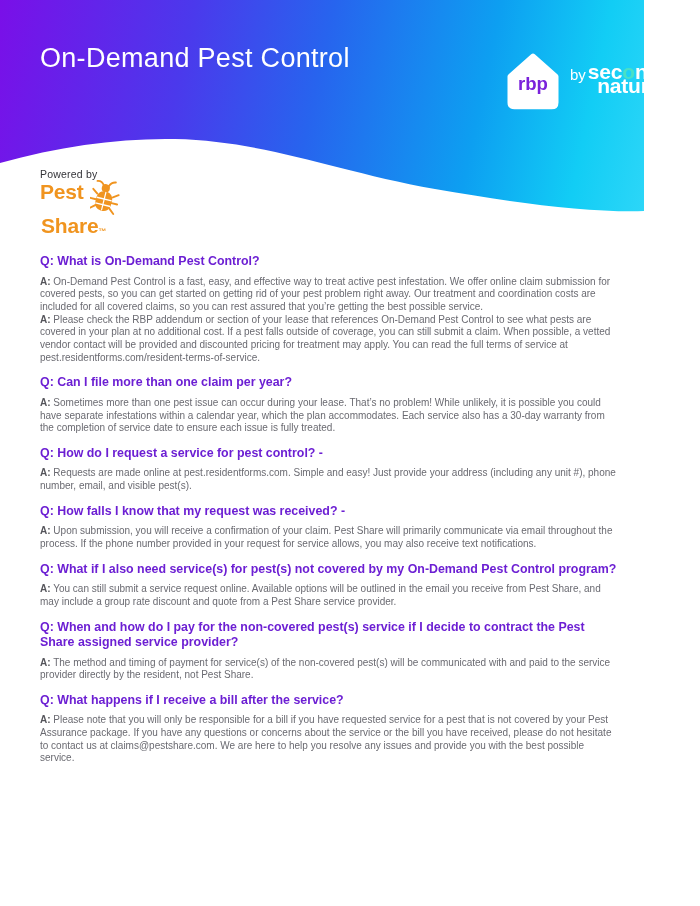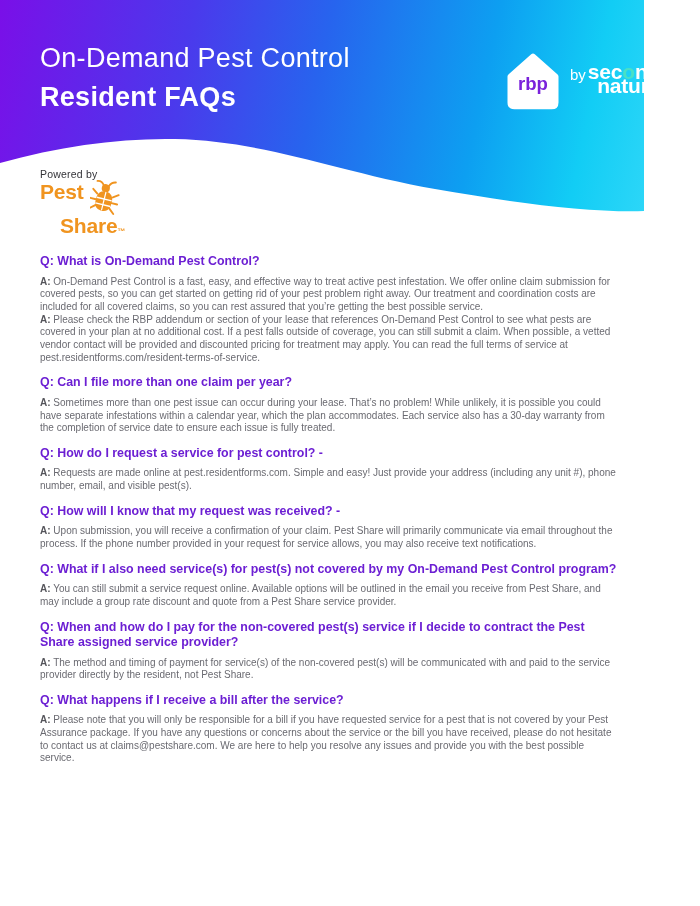--- a/index.html
+++ b/index.html
@@ -23,21 +23,21 @@
   .sn-by{color:#ffffff;font-size:15px;font-weight:400;margin-top:1px;margin-right:2px;}
   .sn-stack{display:flex;flex-direction:column;align-items:flex-end;color:#ffffff;font-weight:700;
             font-size:21px;line-height:13.5px;letter-spacing:-.2px;}
   .sn-o{color:#49e0c6;}
   
   .powered{position:absolute;left:40px;top:168px;}
   .powered-label{font-size:10.5px;color:#333338;letter-spacing:.2px;}
   .ps-row{display:flex;align-items:flex-start;margin-top:2px;}
   .ps-word{color:#f0941f;font-weight:800;font-size:21px;line-height:20px;letter-spacing:-.2px;}
   .bug-svg{width:32px;height:40px;margin-left:6px;margin-top:-4px;}
-  .ps-row2{margin-left:20px;margin-top:-2px;display:flex;align-items:flex-end;}
+  .ps-row2{margin-left:1px;margin-top:-2px;display:flex;align-items:flex-end;}
   .ps-tm{font-size:8px;color:#f0941f;font-weight:700;margin-top:2px;}
   
   .content{padding:4px 24px 0 40px;}
   .faq h3{
     font-size:12.4px;font-weight:700;color:#6c1fd3;margin:11px 0 6px 0;line-height:1.25;
   }
   .faq:first-child h3{margin-top:0;}
   .faq p{
     font-size:10px;color:#6a6a71;line-height:1.27;margin:0;
   }
@@ -51,21 +51,20 @@
   <div class="header">
 
     <svg class="wave" viewBox="0 0 700 250" preserveAspectRatio="none">
       <path d="M0,163 C60,146 120,138 175,139 C265,141 335,171 435,189
                C515,203 592,213 646,211 C666,210 686,207 700,203
                L700,250 L0,250 Z" fill="#ffffff"></path>
     </svg>
 
     <div class="titles">
       <div class="title-1">On-Demand Pest Control</div>
-      <div class="title-2">Resident FAQs</div>
     </div>
 
     <div class="brand-lockup">
       <svg class="rbp-svg" viewBox="0 0 100 100">
         <rect x="19" y="19" width="62" height="62" rx="12" transform="rotate(45 50 50)" fill="#2ed3c9"></rect>
         <path d="M50 7 L88 41 L88 84 Q88 91 81 91 L19 91 Q12 91 12 84 L12 41 Z" fill="#ffffff" stroke="#ffffff" stroke-width="9" stroke-linejoin="round"></path>
         <text x="50" y="64" text-anchor="middle" font-size="31" font-weight="bold" font-family="Liberation Sans, sans-serif" fill="#7a22db">rbp</text>
       </svg>
       <div class="sn-wrap">
         <span class="sn-by">by</span>
@@ -117,21 +116,21 @@
       </div>
       <div class="faq">
         <h3>Q: Can I file more than one claim per year?</h3>
         <p><b>A:</b> <span>Sometimes more than one pest issue can occur during your lease. That’s no problem! While unlikely, it is possible you could have separate infestations within a calendar year, which the plan accommodates. Each service also has a 30-day warranty from the completion of service date to ensure each issue is fully treated.</span></p>
       </div>
       <div class="faq">
         <h3>Q: How do I request a service for pest control? -</h3>
         <p><b>A:</b> <span>Requests are made online at pest.residentforms.com. Simple and easy! Just provide your address (including any unit #), phone number, email, and visible pest(s).</span></p>
       </div>
       <div class="faq">
-        <h3>Q: How will I know that my request was received? -</h3>
+        <h3>Q: How falls I know that my request was received? -</h3>
         <p><b>A:</b> <span>Upon submission, you will receive a confirmation of your claim. Pest Share will primarily communicate via email throughout the process. If the phone number provided in your request for service allows, you may also receive text notifications.</span></p>
       </div>
       <div class="faq">
         <h3>Q: What if I also need service(s) for pest(s) not covered by my On-Demand Pest Control program?</h3>
         <p><b>A:</b> <span>You can still submit a service request online. Available options will be outlined in the email you receive from Pest Share, and may include a group rate discount and quote from a Pest Share service provider.</span></p>
       </div>
       <div class="faq">
         <h3>Q: When and how do I pay for the non-covered pest(s) service if I decide to contract the Pest Share assigned service provider?</h3>
         <p><b>A:</b> <span>The method and timing of payment for service(s) of the non-covered pest(s) will be communicated with and paid to the service provider directly by the resident, not Pest Share.</span></p>
       </div>

